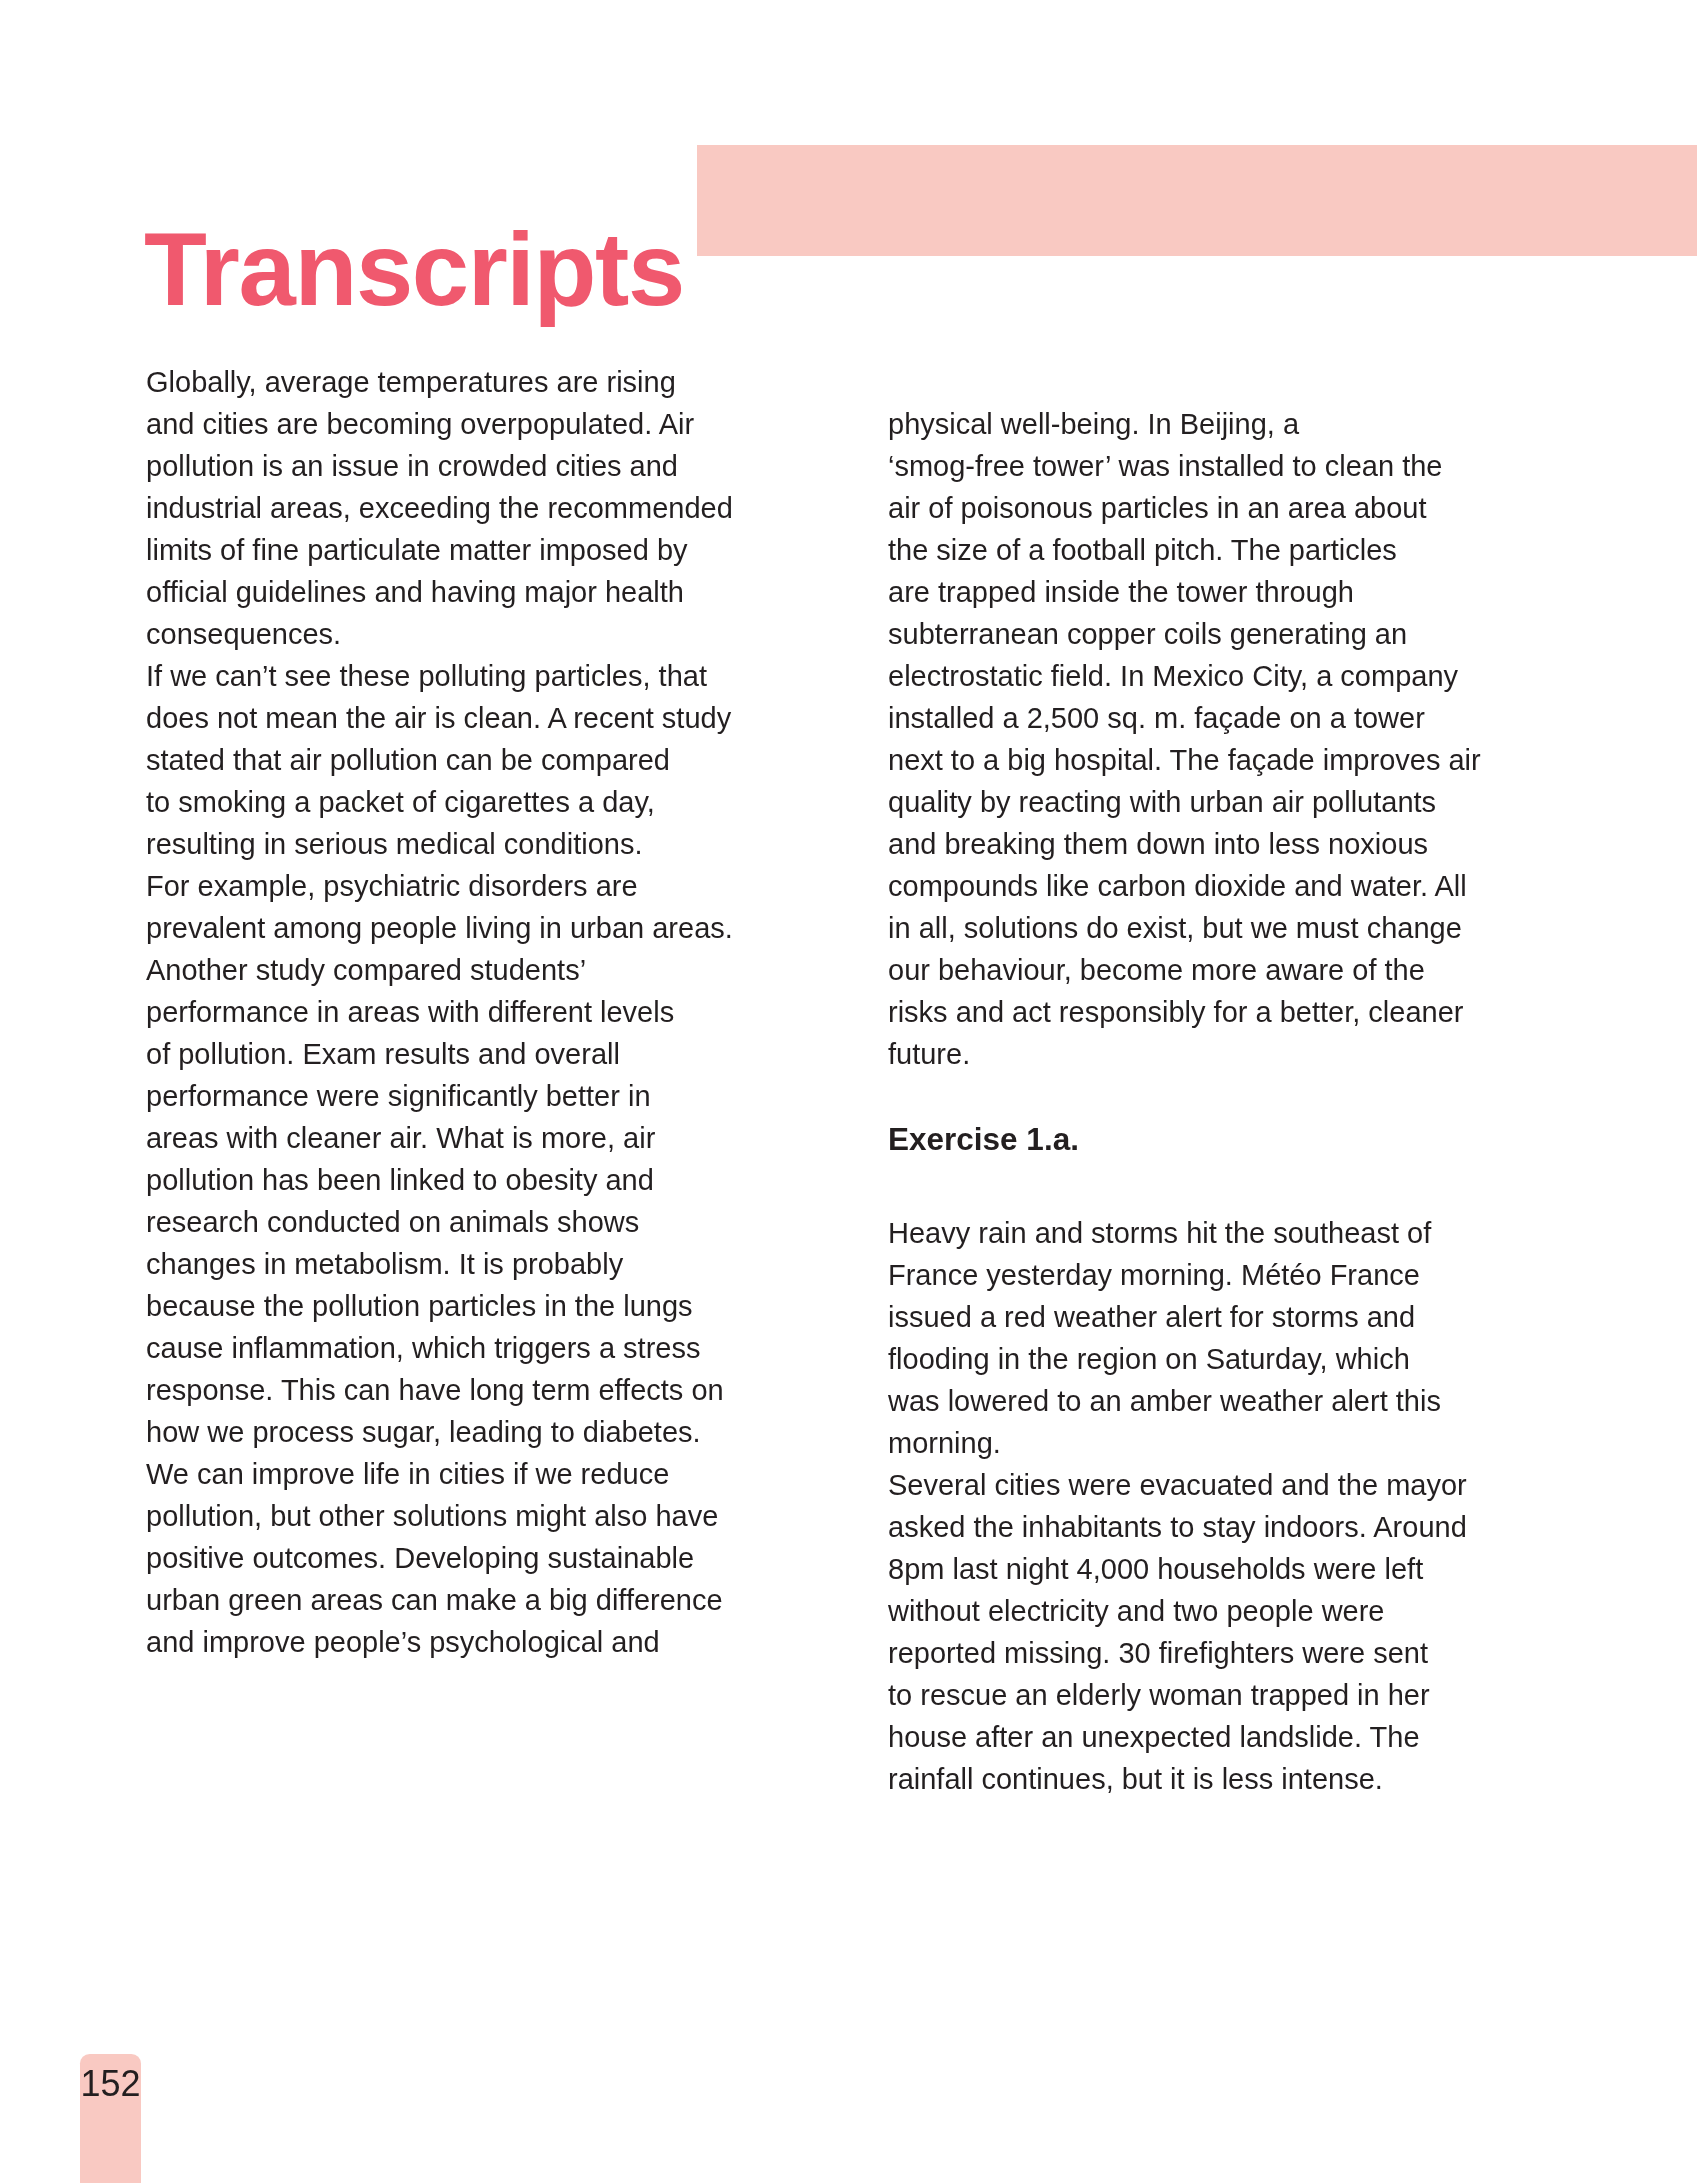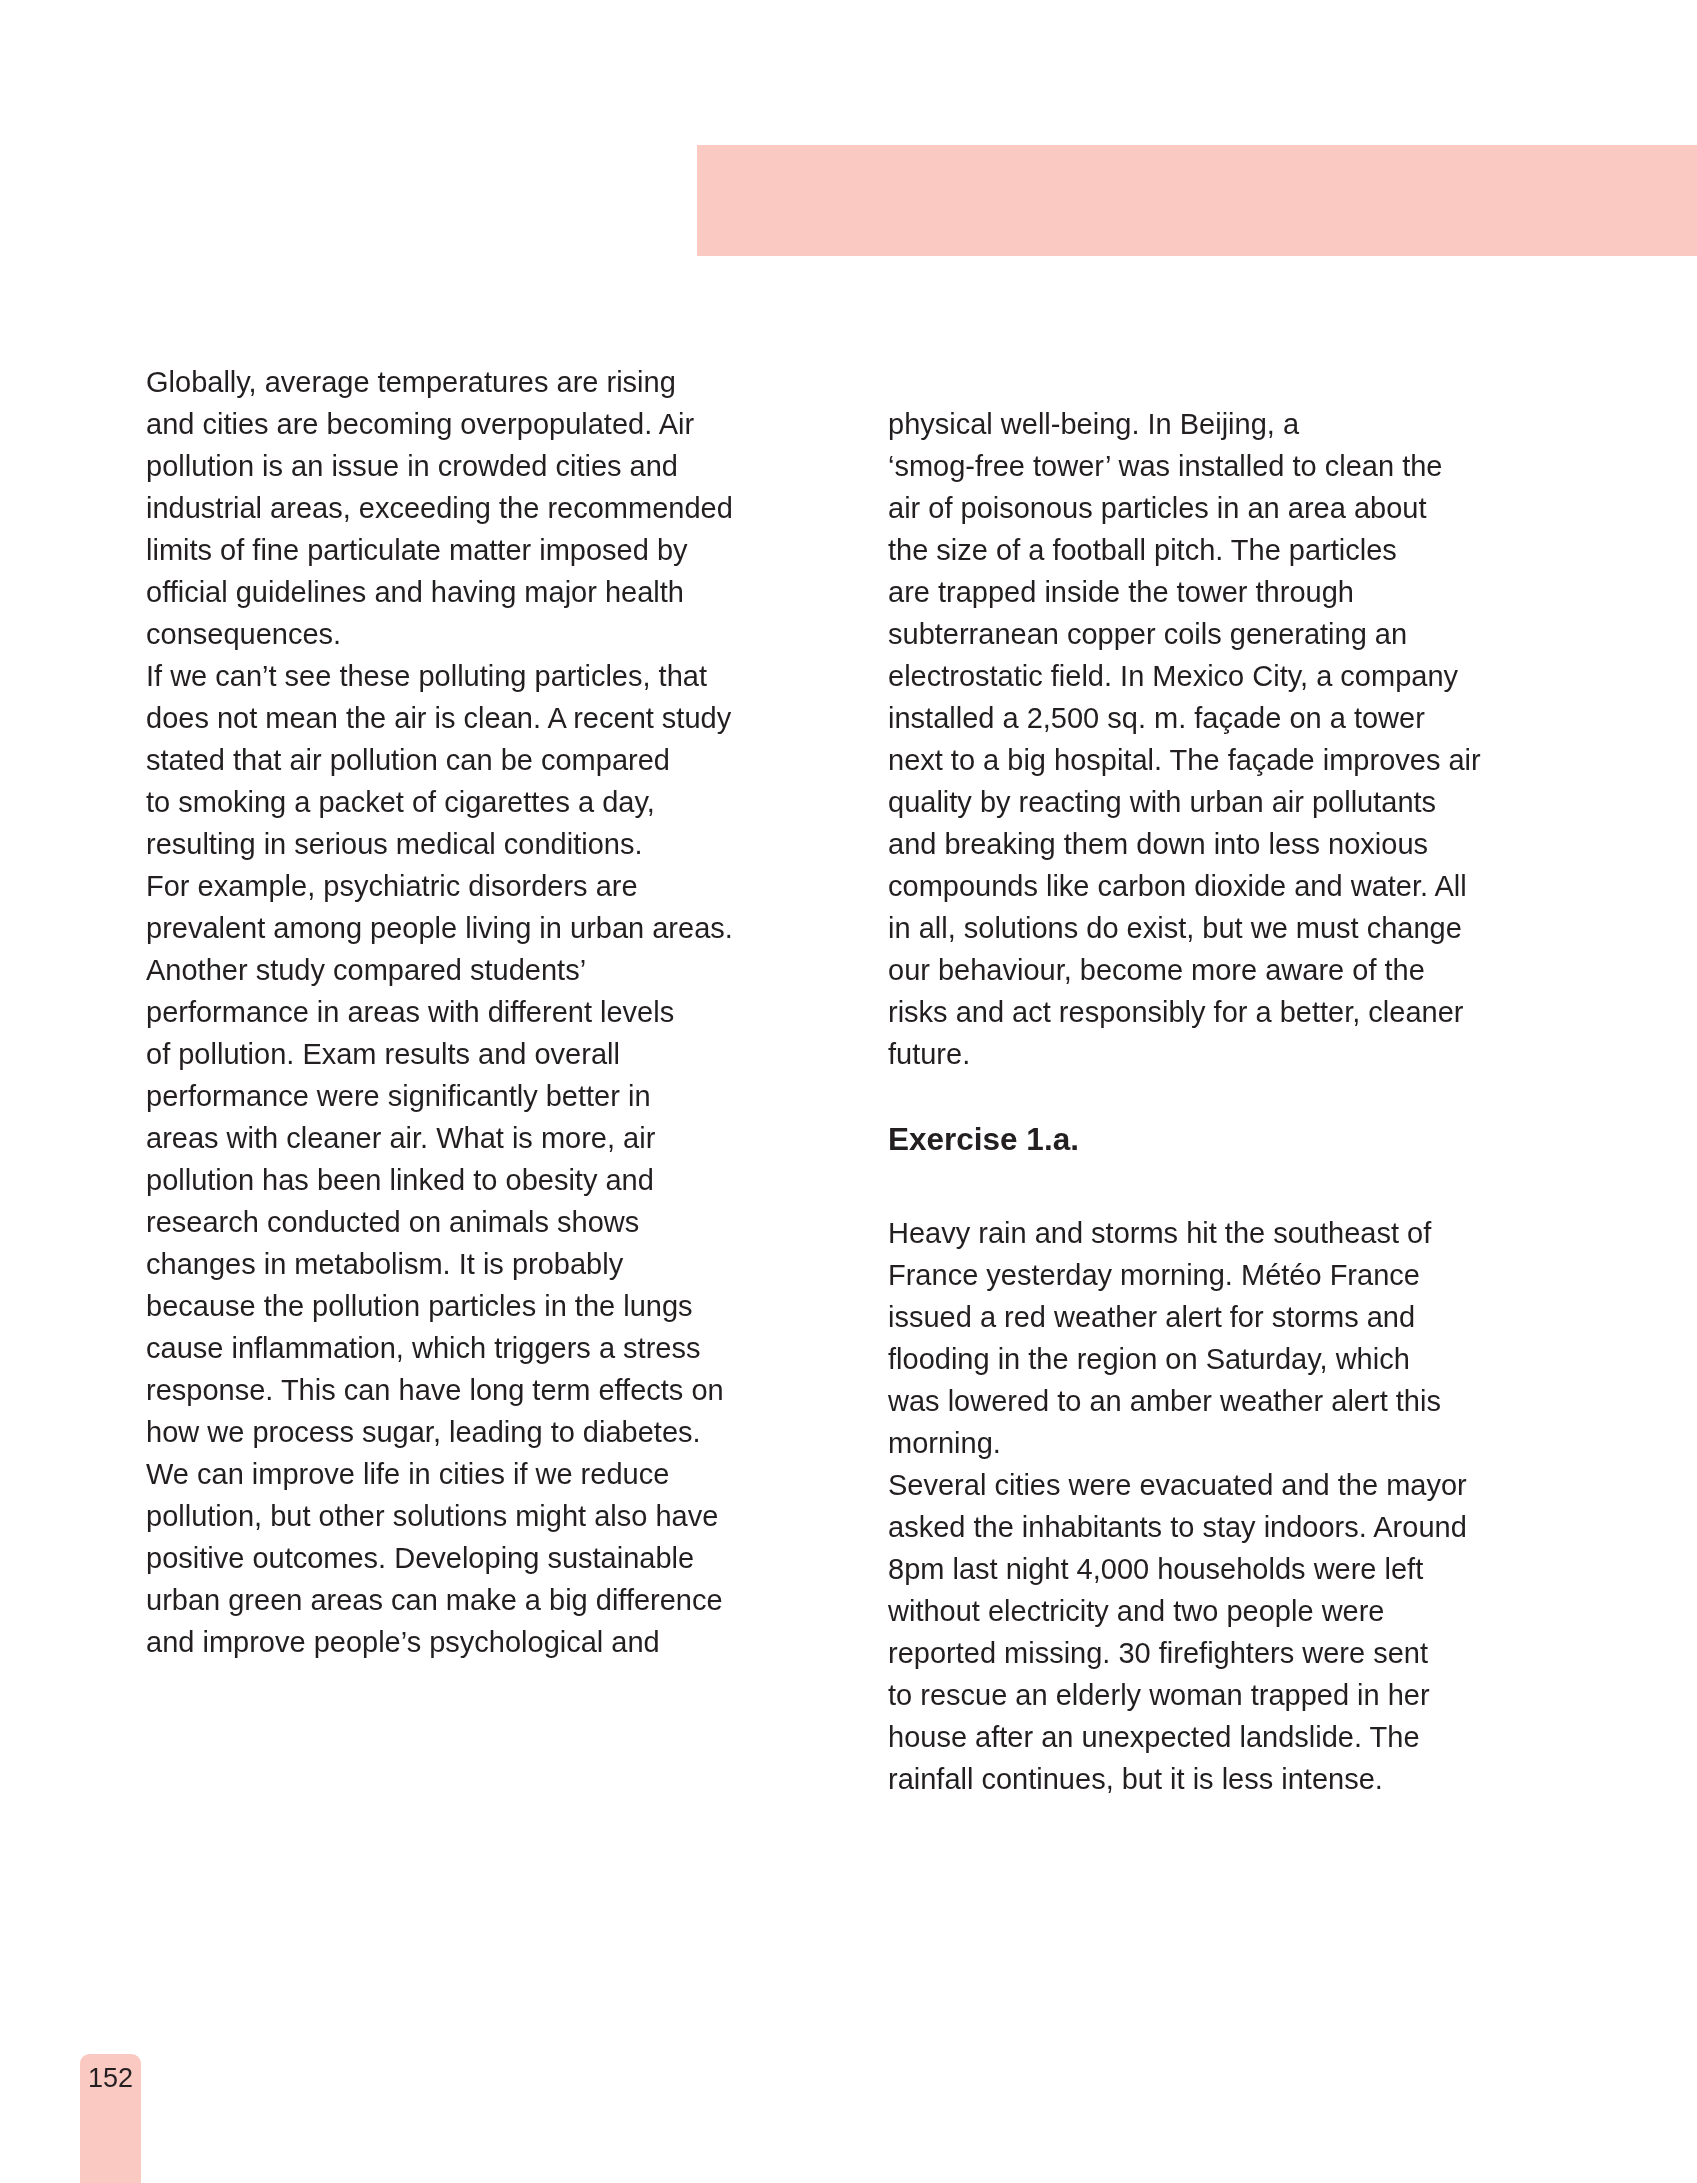--- a/index.html
+++ b/index.html
@@ -56,32 +56,33 @@
     top: 2054px;
     width: 61px;
     height: 129px;
     background: #F9C9C2;
     border-radius: 9.6px 9.6px 0 0;
     text-align: center;
   }
   .page-number-box .num {
     display: inline-block;
     margin-top: 9.6px;
-    font-size: 27px;
+    font-size: 36px;
     line-height: 1.1;
     color: #231F20;
   }
 </style>
 </head>
 <body>
 
 <div class="page">
 
   <div class="banner"></div>
 
+  <h1 class="page-title">Transcripts</h1>
 
   <div class="column column-left">Globally, average temperatures are rising
 and cities are becoming overpopulated. Air
 pollution is an issue in crowded cities and
 industrial areas, exceeding the recommended
 limits of fine particulate matter imposed by
 official guidelines and having major health
 consequences.
 If we can’t see these polluting particles, that
 does not mean the air is clean. A recent study

